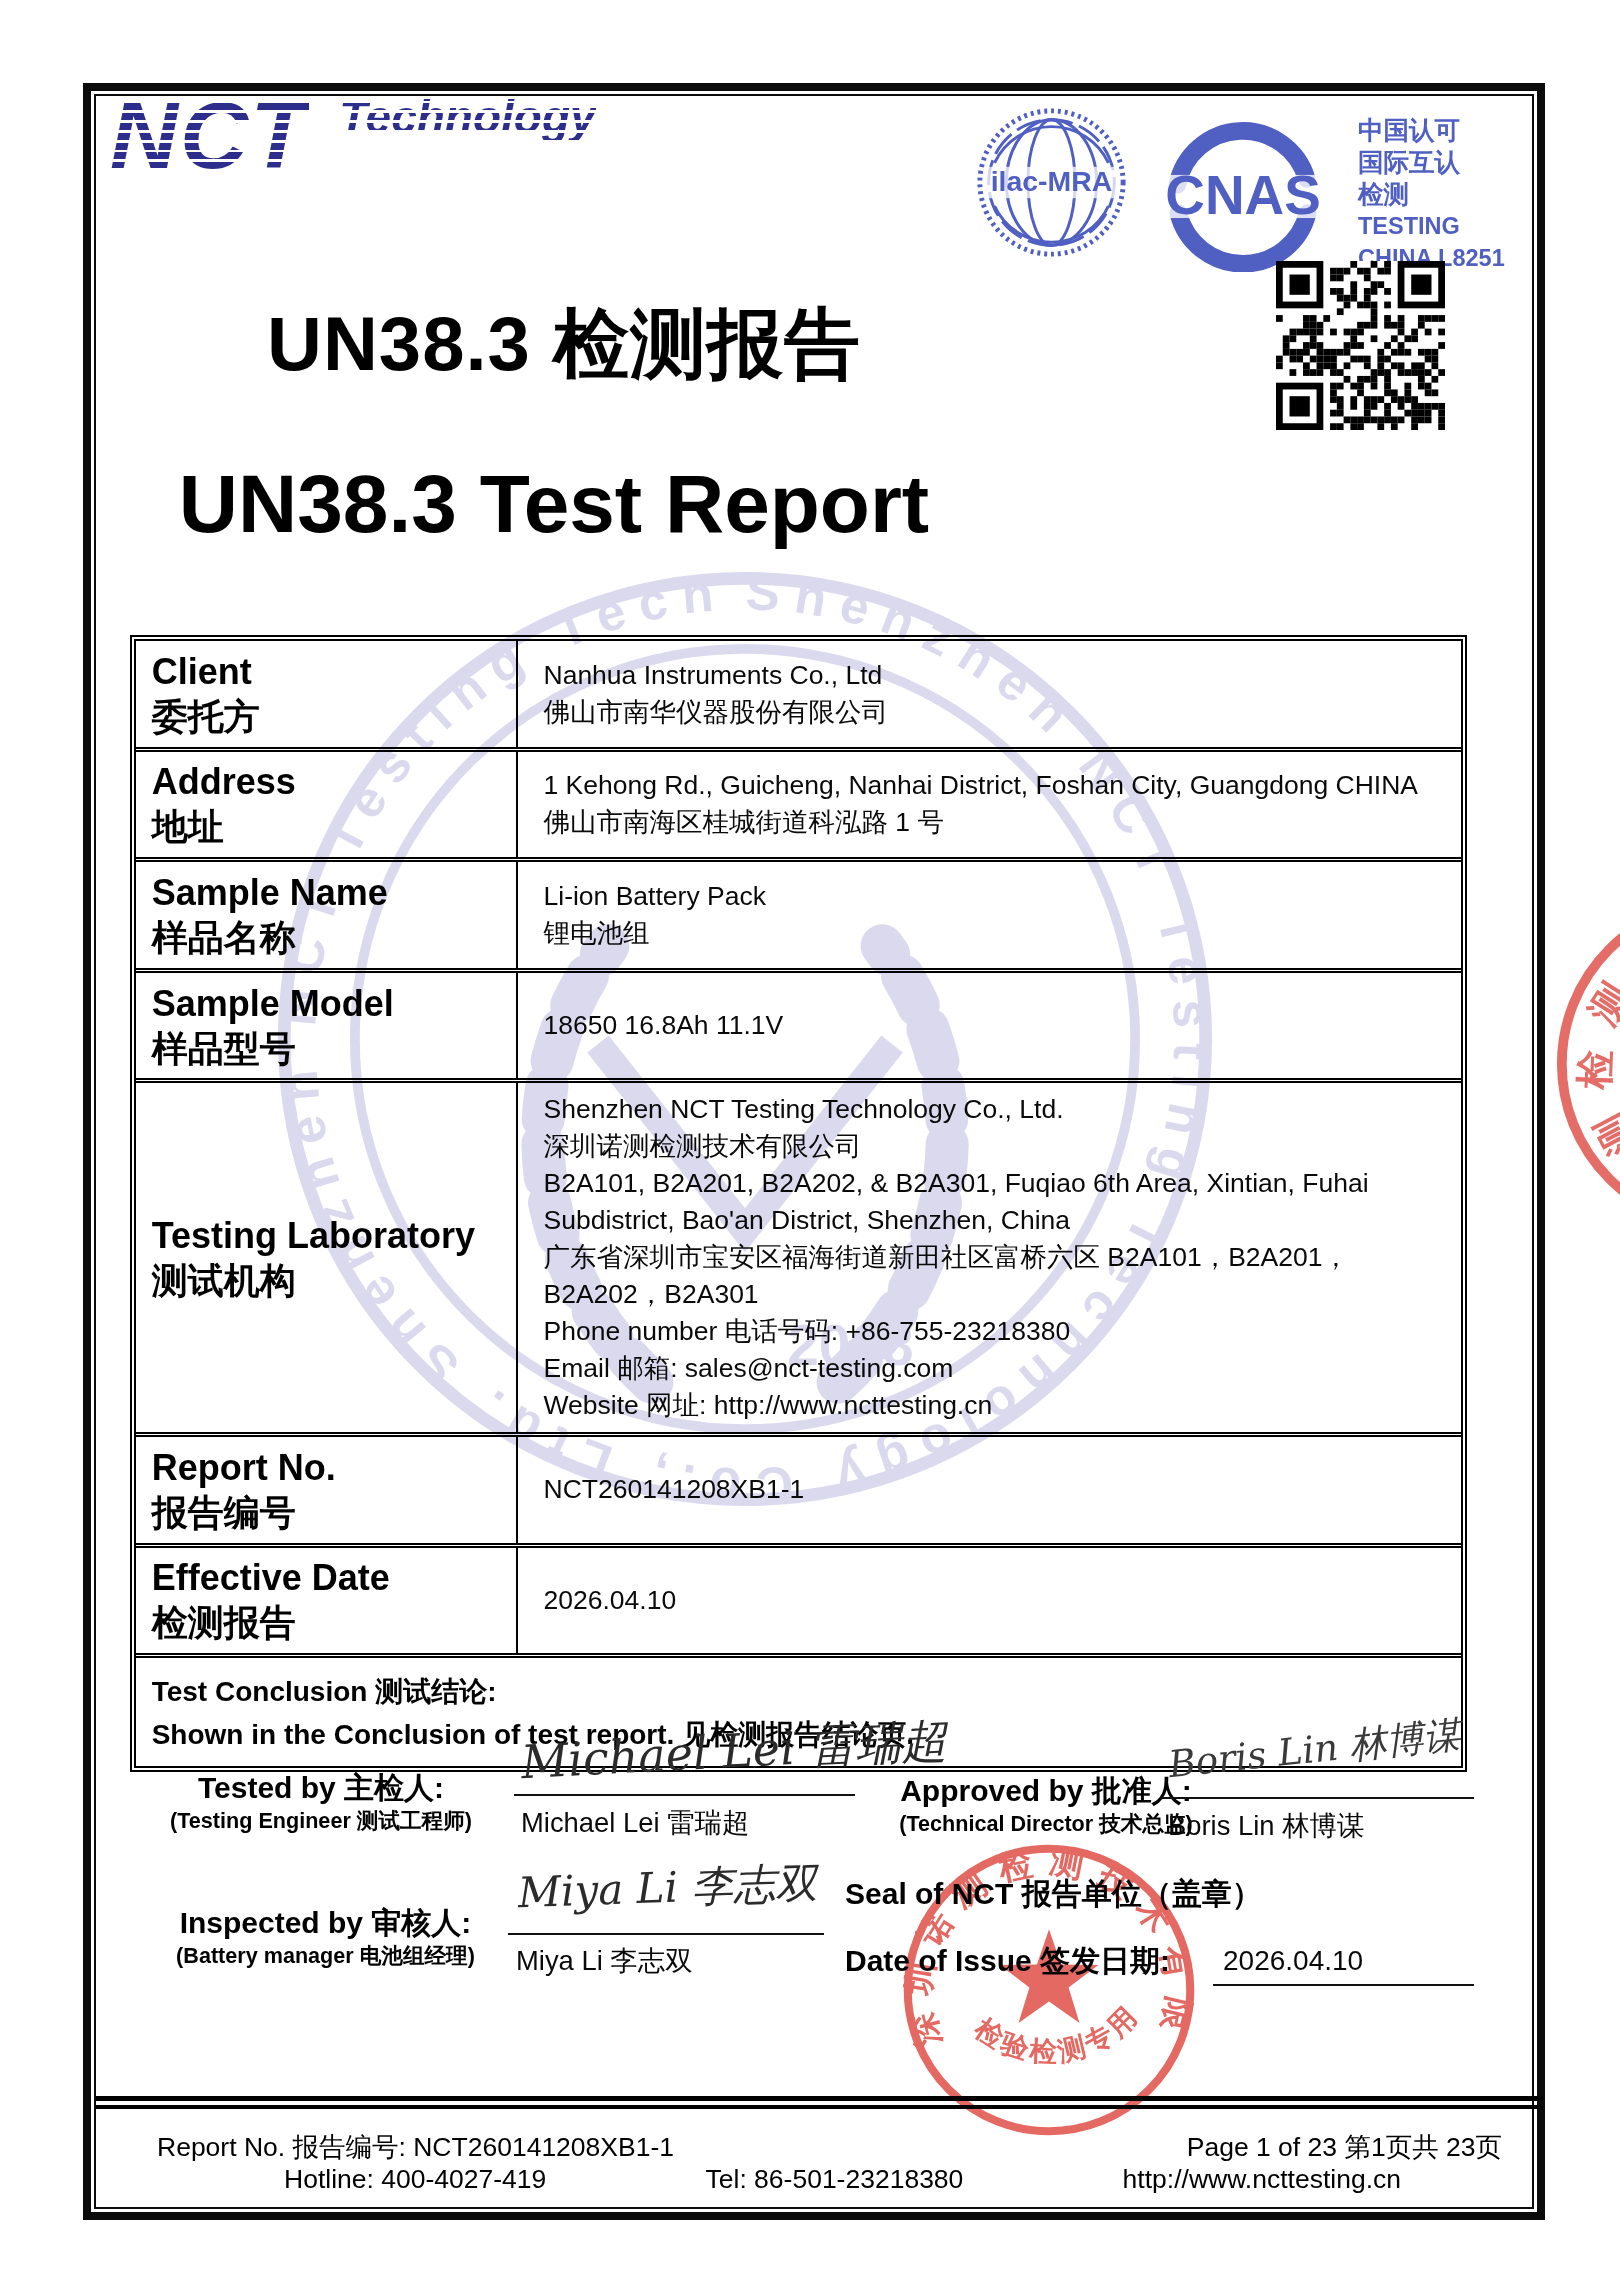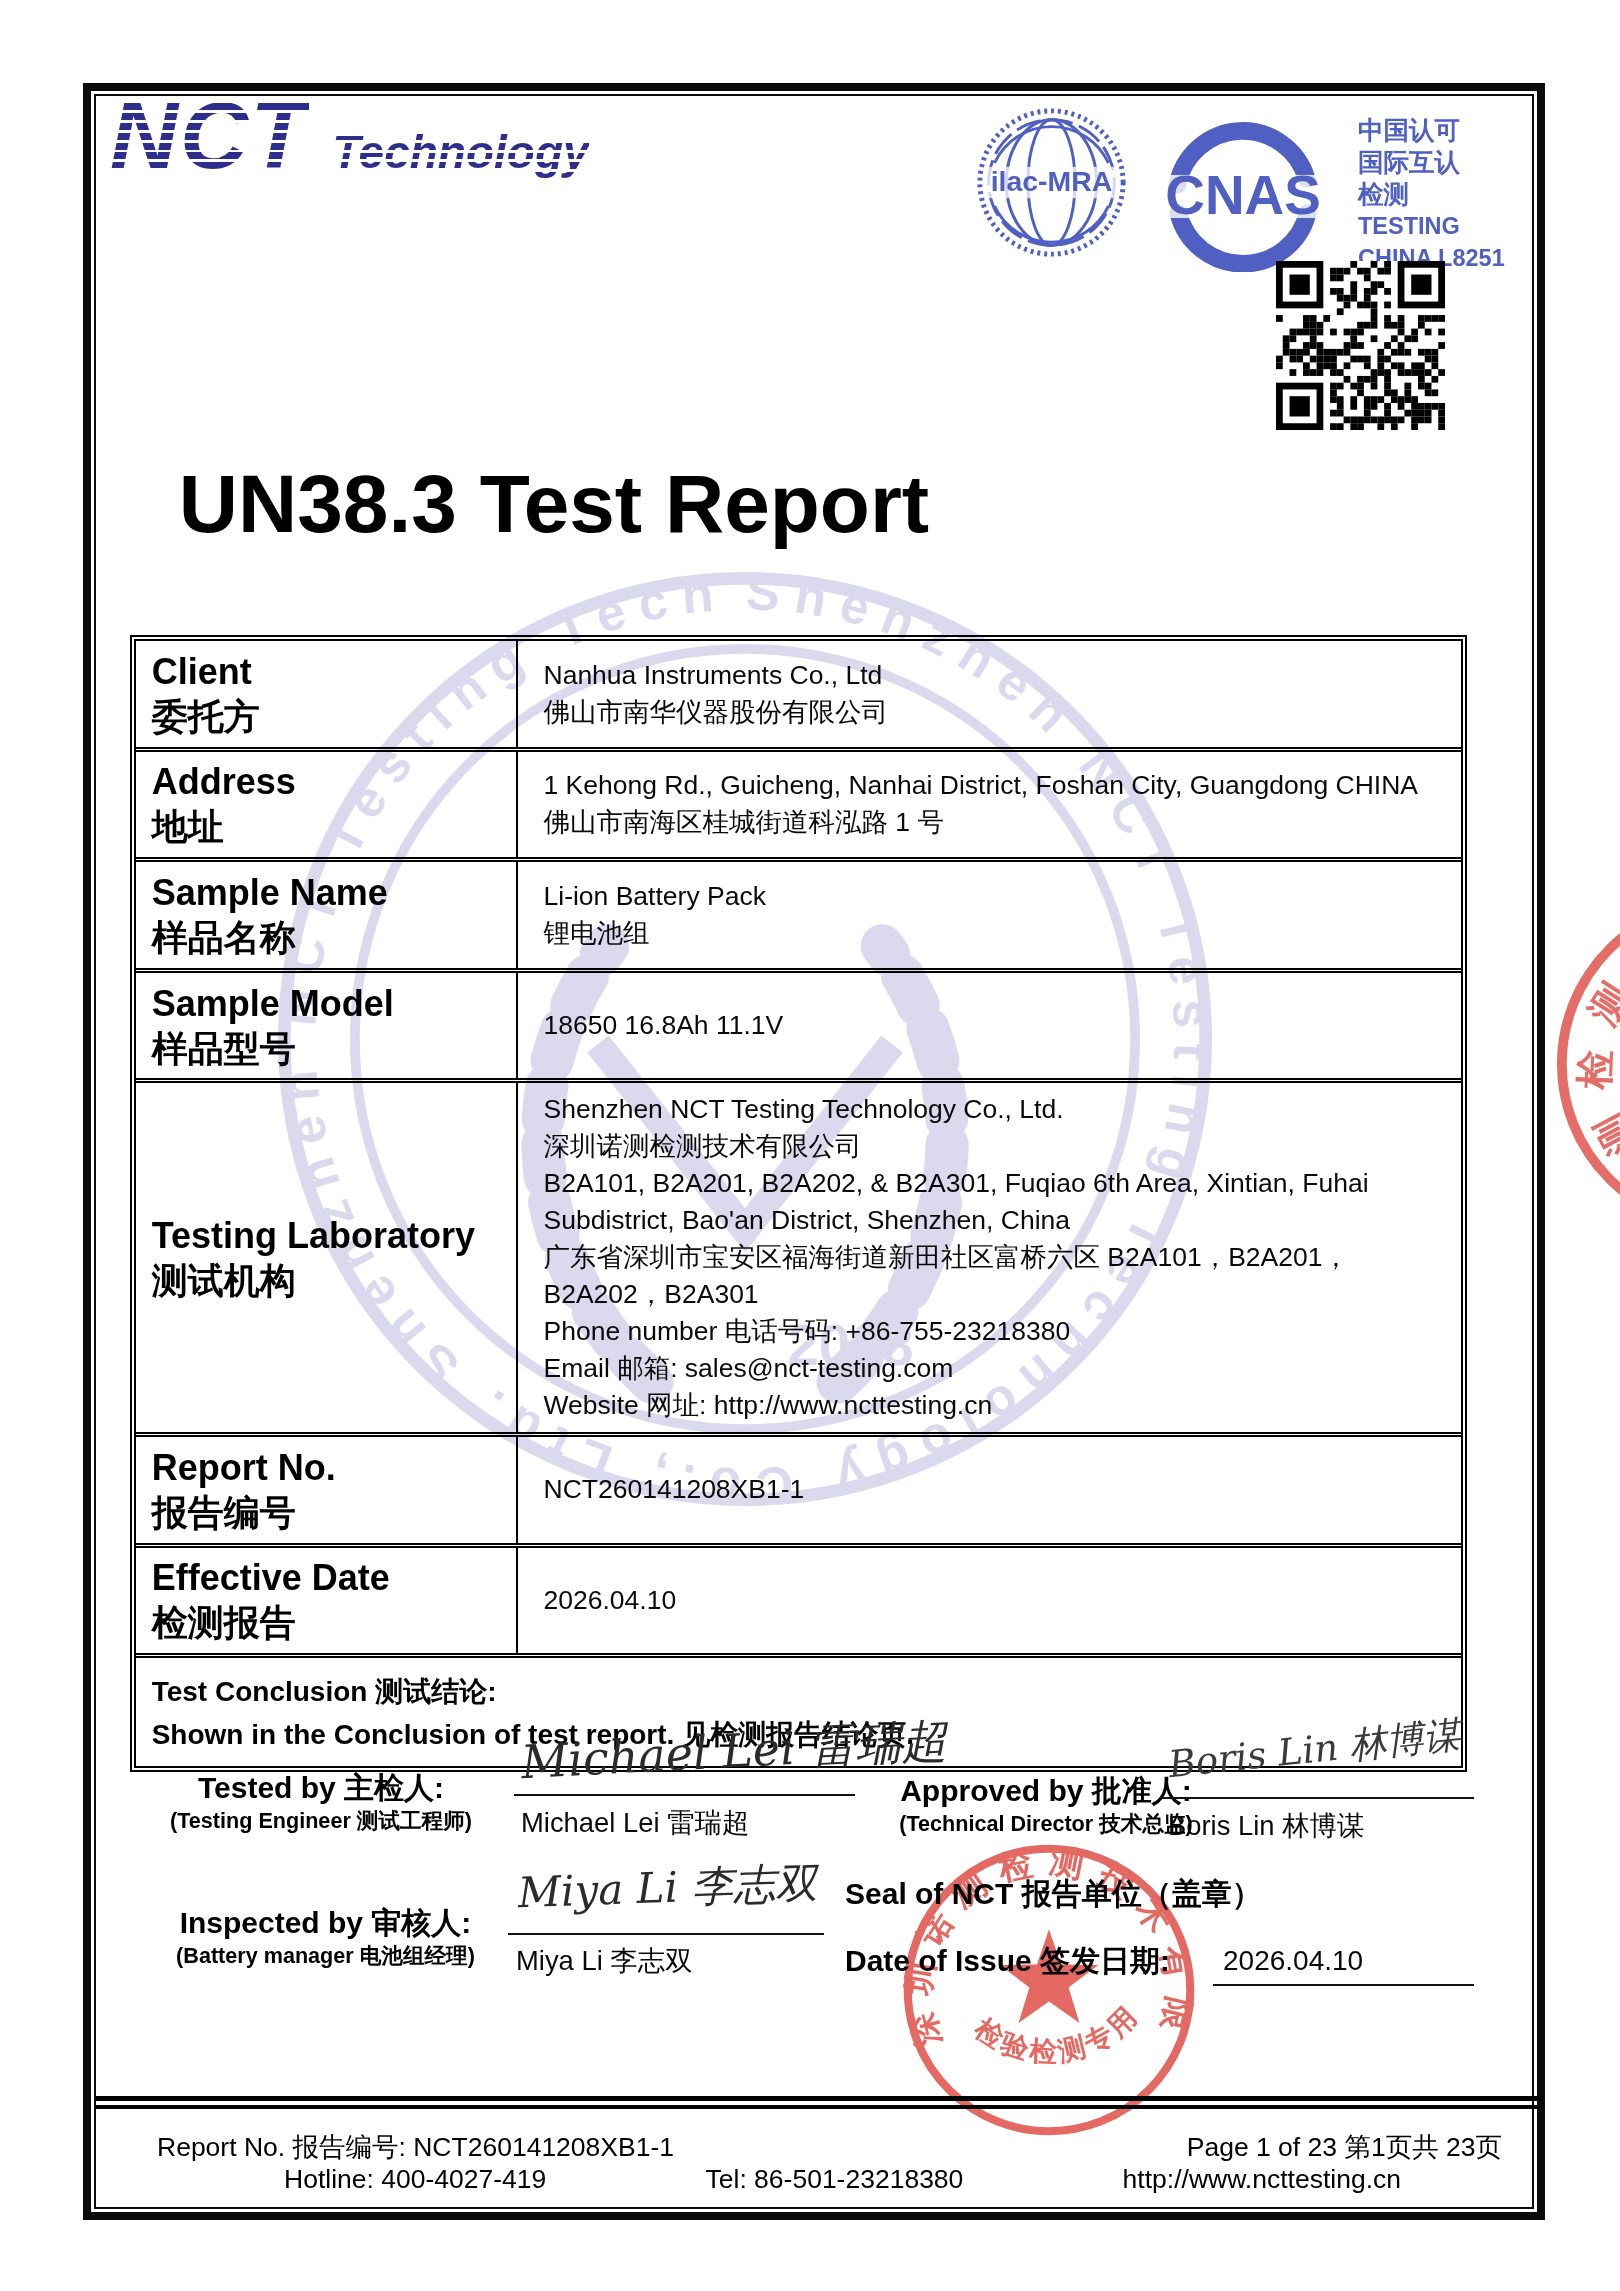--- a/index.html
+++ b/index.html
@@ -5,21 +5,21 @@
   * { margin:0; padding:0; box-sizing:border-box; }
   html,body { background:#fff; }
   body { font-family:"Liberation Sans","DejaVu Sans",sans-serif; }
   #canvas { position:relative; width:1620px; height:2292px; background:#ffffff; overflow:hidden; }
 
   
   .frame { position:absolute; left:83px; top:83px; width:1462px; height:2137px; border:8.8px solid #0b0b0b; }
   .frame-inner { position:absolute; inset:2.9px; border:2.9px solid #0b0b0b; }
 
   
-  .nct-logo { position:absolute; left:110px; top:94px; display:flex; align-items:flex-end; gap:23px; white-space:nowrap; }
+  .nct-logo { position:absolute; left:110px; top:94px; display:flex; gap:30px; white-space:nowrap; }
   .striped { font-style:italic; font-weight:900;
     background:repeating-linear-gradient(0deg,#2d2d8c 0px,#2d2d8c 6.9px,#ffffff 6.9px,#ffffff 9.8px);
     -webkit-background-clip:text; background-clip:text; color:transparent; }
   .nct-main { font-size:94px; line-height:0.9; letter-spacing:2px; }
   .nct-sub  { font-size:46px; line-height:1.0; padding-bottom:3.9px; }
   .ilac-stamp { position:absolute; left:973px; top:104px; }
   .cnas-stamp { position:absolute; left:1145px; top:120px; }
   .accr-block { position:absolute; left:1358px; top:114px; font-weight:bold; color:#4f5fc2; font-size:25.5px; line-height:32px; }
   .accr-block .sm { font-size:23.5px; }
 
@@ -342,20 +342,21 @@
         <rect x="14" y="14" width="21" height="21" fill="#000"></rect>
         <rect x="126" y="0" width="49" height="49" fill="#000"></rect>
         <rect x="133" y="7" width="35" height="35" fill="#fff"></rect>
         <rect x="140" y="14" width="21" height="21" fill="#000"></rect>
         <rect x="0" y="126" width="49" height="49" fill="#000"></rect>
         <rect x="7" y="133" width="35" height="35" fill="#fff"></rect>
         <rect x="14" y="140" width="21" height="21" fill="#000"></rect>
       </g>
     </svg>
 
+  <div class="title-zh">UN38.3 检测报告</div>
   <div class="title-en">UN38.3 Test Report</div>
 
   <div class="info-table">
     <div class="itr" style="min-height:94px">
       <div class="cell-label">
         <span>Client</span>
         <span>委托方</span>
       </div>
       <div class="cell-value">
         <span>Nanhua Instruments Co., Ltd</span>

